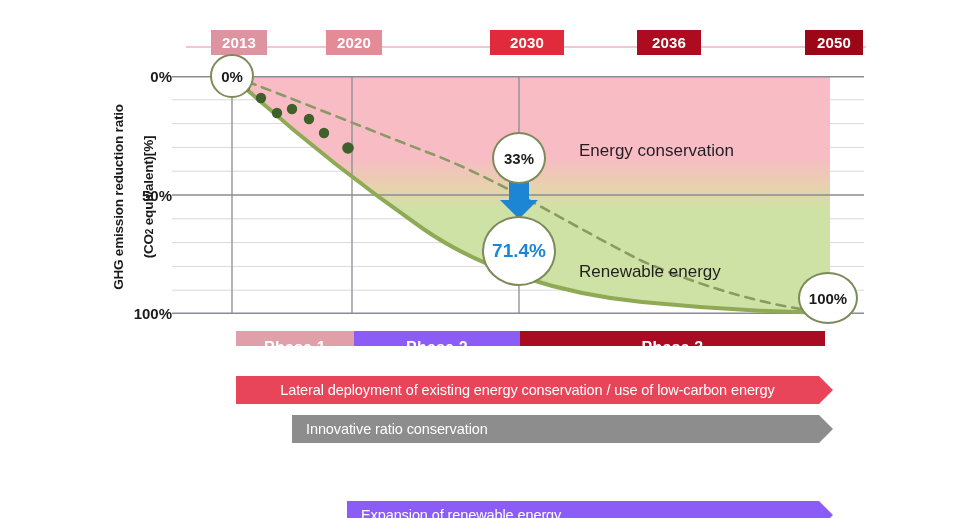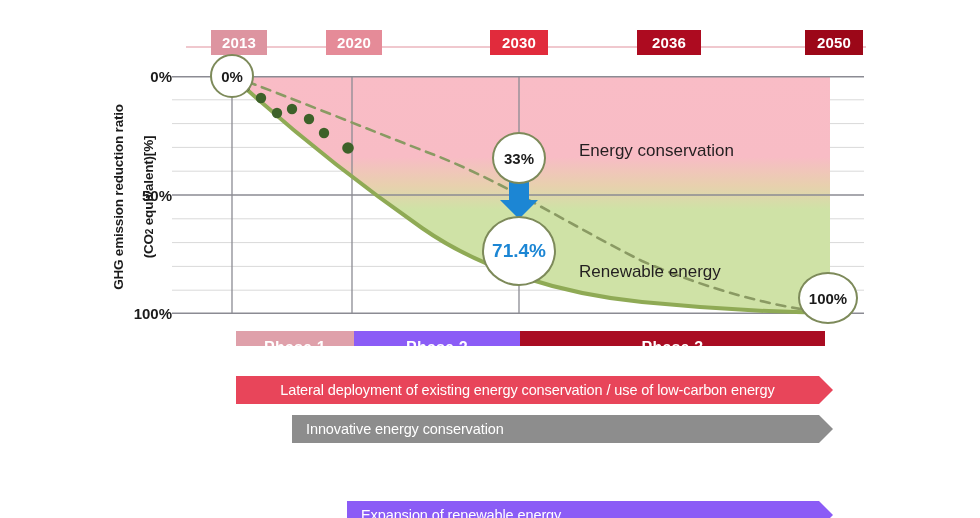--- a/index.html
+++ b/index.html
@@ -138,21 +138,21 @@
 
   <div class="ytick-wrap">
     <div class="ytick" style="top:68px">0%</div>
     <div class="ytick" style="top:187px">50%</div>
     <div class="ytick" style="top:305px">100%</div>
   </div>
 
   <div class="year-rule"></div>
   <div class="year-badge" style="left:211px; width:56px; background:#dd94a0;">2013</div>
   <div class="year-badge" style="left:326px; width:56px; background:#e58b98;">2020</div>
-  <div class="year-badge" style="left:490px; width:58px; background:#e12b3c;">2030</div>
+  <div class="year-badge" style="left:490px; width:74px; background:#e12b3c;">2030</div>
   <div class="year-badge" style="left:637px; width:64px; background:#ad0b20;">2036</div>
   <div class="year-badge" style="left:805px; width:58px; background:#9c0718;">2050</div>
 
   <div class="plot">
     <svg class="plot-svg" width="692" height="238" viewBox="0 0 692 238">
       <defs>
         <linearGradient id="bandGrad" x1="0" y1="0" x2="0" y2="1">
           <stop offset="0%" stop-color="#f9bcc6"></stop>
           <stop offset="34%" stop-color="#f8bcc5"></stop>
           <stop offset="46%" stop-color="#e8d0ae"></stop>
@@ -225,16 +225,16 @@
 
     <div class="region-label" style="left:407px; top:40px;margin-top:25px;">Energy conservation</div>
     <div class="region-label" style="left:407px; top:186px;">Renewable energy</div>
   </div>
 
   <div class="phase-bar" style="left:236px; top:331px; width:118px; background:#dfa0aa;">Phase 1</div>
   <div class="phase-bar" style="left:354px; top:331px; width:166px; background:#8b5cf6;">Phase 2</div>
   <div class="phase-bar" style="left:520px; top:331px; width:305px; background:#a90c22;">Phase 3</div>
 
   <div class="banner center" style="left:236px; top:376px; width:597px; background:#e8455a;">Lateral deployment of existing energy conservation / use of low-carbon energy</div>
-  <div class="banner left" style="left:292px; top:415px; width:541px; background:#8d8d8d;">Innovative energy conservation</div>
+  <div class="banner left" style="left:292px; top:415px; width:541px; background:#8d8d8d;">Innovative ratio conservation</div>
   <div class="banner left" style="left:347px; top:453px; width:486px; background:#8b5cf6;margin-top:48px;">Expansion of renewable energy</div>
 
 </div>
 
 </body></html>

